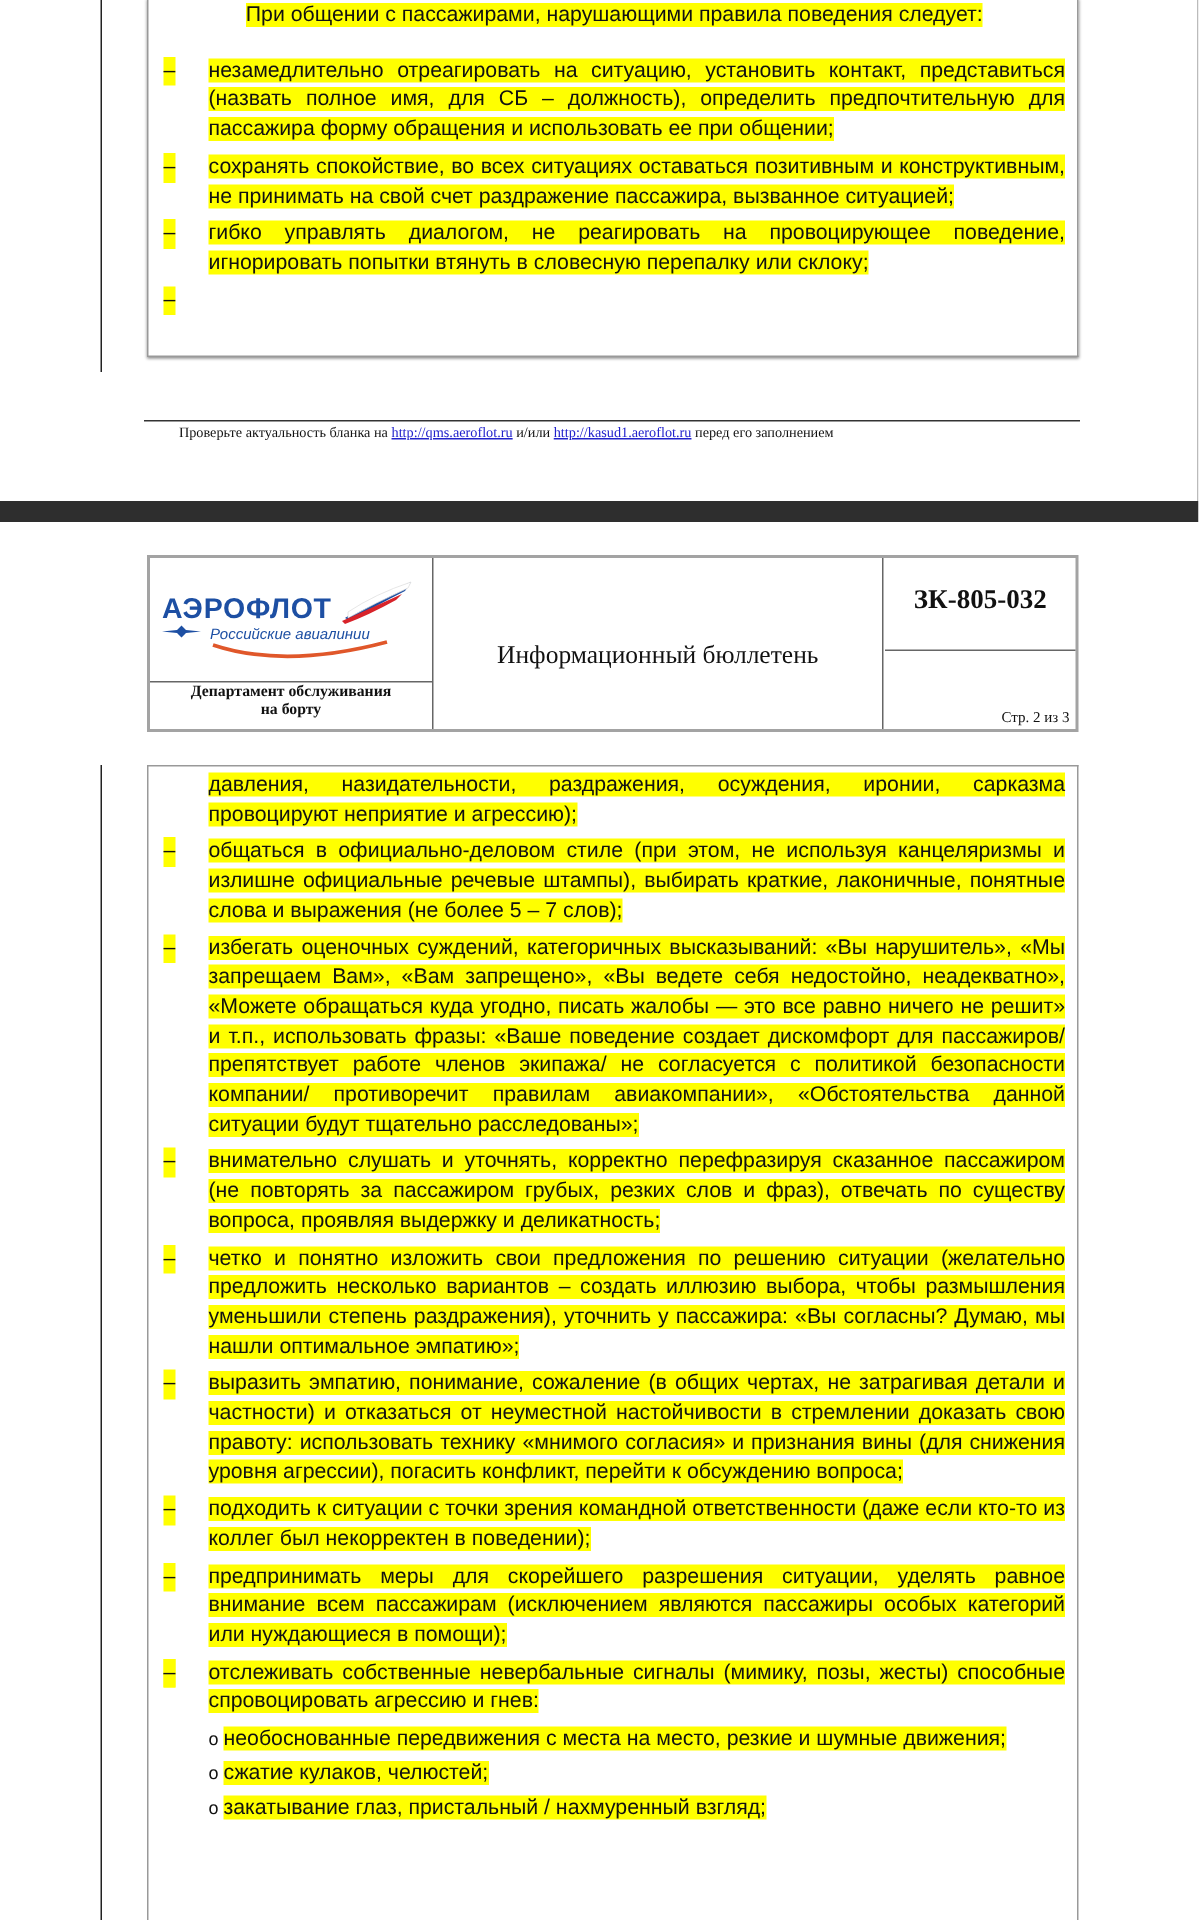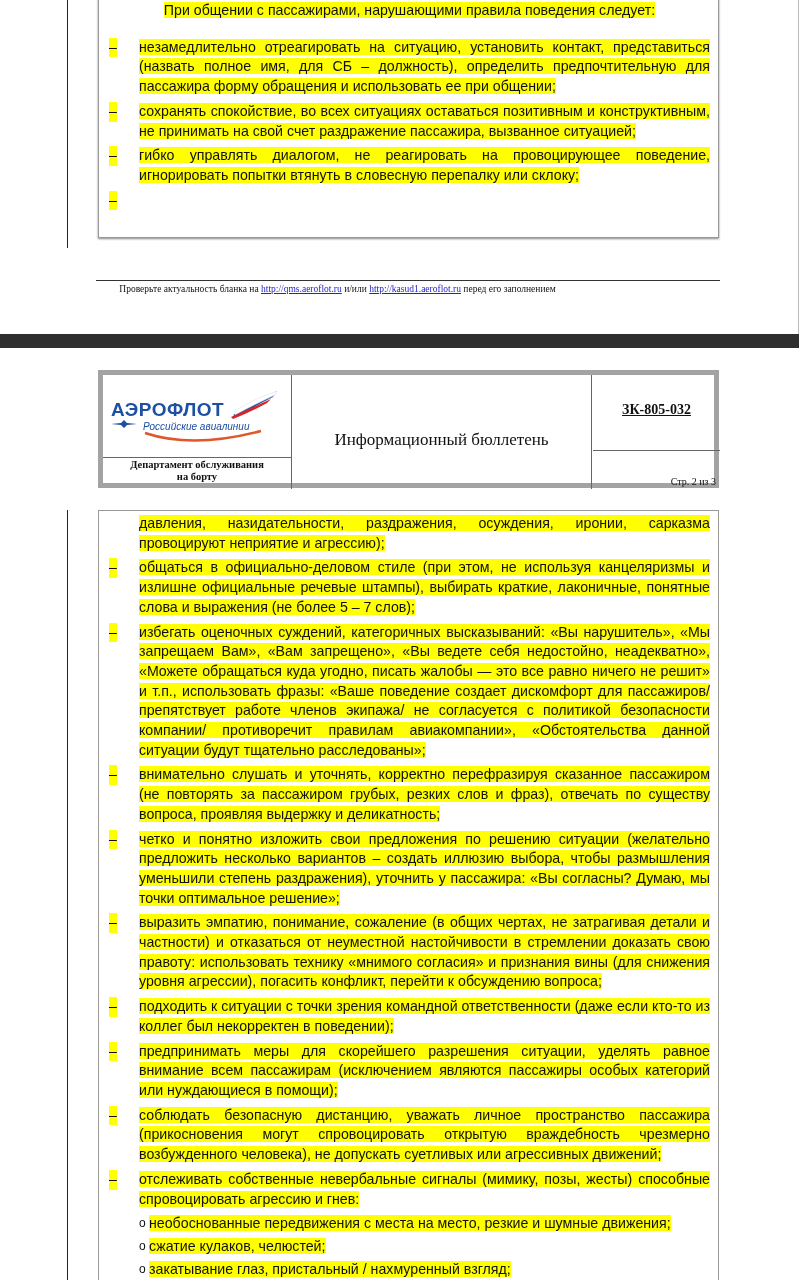--- a/index.html
+++ b/index.html
@@ -20,30 +20,30 @@
   .item { position:relative; padding-left:30px; margin-bottom:5px; text-align:justify; }
   .item .dash { position:absolute; left:0; top:0; }
   .item .txt { }
   .sub { position:relative; padding-left:40px; margin-left:0; margin-bottom:3px; }
   .sub .bul { position:absolute; left:30px; top:0; font-size:12px; }
   .footer-rule { position:absolute; left:96px; top:280px; width:624px; height:1px; background:#333; }
   .footer-text { position:absolute; left:0; top:284px; width:675px; text-align:center;
                  font-family:"Liberation Serif", serif; font-size:9.5px; color:#111; }
   .footer-text a { color:#2222cc; text-decoration:underline; }
   
-  .hdr { position:absolute; left:98px; top:22px; width:621px; height:118px; border:5px solid #a3a3a3; box-sizing:border-box;
+  .hdr { position:absolute; left:98px; top:22px; width:621px; height:118px; border:2px solid #a3a3a3; box-sizing:border-box;
          font-family:"Liberation Serif", serif; }
   .hdr .c1 { position:absolute; left:0; top:0; width:188px; height:114px; border-right:1px solid #666; }
   .hdr .c1 .logo { position:absolute; left:0; top:0; width:188px; height:82px; border-bottom:1px solid #666; }
   .hdr .c1 .dept { position:absolute; left:0; top:84px; width:188px; text-align:center; font-weight:bold; font-size:10.5px; line-height:12px; }
   .hdr .c2 { position:absolute; left:189px; top:0; width:300px; height:114px; border-right:1px solid #666;
              display:flex; align-items:center; justify-content:center; font-weight:normal; font-size:17px; padding-top:16px; box-sizing:border-box; }
   .hdr .c3 { position:absolute; left:490px; top:0; width:127px; height:114px; }
-  .hdr .c3 .code { position:absolute; left:0; top:0; width:127px; height:76px; border-bottom:1px solid #666;
-                   display:flex; align-items:center; justify-content:center; font-weight:bold; font-size:14px; padding-bottom:6px; box-sizing:border-box;text-decoration:underline; }
+  .hdr .c3 .code { position:absolute; left:0; top:0; width:127px; height:62px; border-bottom:1px solid #666;
+                   display:flex; align-items:center; justify-content:center; font-weight:bold; font-size:18px; padding-bottom:6px; box-sizing:border-box; }
   .hdr .c3 .pg { position:absolute; right:4px; bottom:2px; font-size:10px; }
   .logo-text { position:absolute; left:8px; top:24px; font-family:"Liberation Sans", sans-serif; font-weight:bold;
                font-size:19px; letter-spacing:0.5px; color:#1d4fa3; }
   .logo-sub { position:absolute; left:40px; top:46px; font-family:"Liberation Sans", sans-serif; font-style:italic;
               font-size:10px; color:#1d4fa3; }
   .watermark-a { position:absolute; left:160px; top:530px; width:440px; height:480px; pointer-events:none; opacity:0.18; }
   .wm-text { position:absolute; color:#e06070; opacity:0.35; font-family:"Liberation Serif", serif; font-size:26px;
              white-space:nowrap; transform-origin:left top; pointer-events:none; }
 </style>
 </head>
@@ -107,24 +107,24 @@
   </svg>
   <div class="wm-text" style="left:110px;top:930px;transform:rotate(-55deg);">Для ознакомления</div>
   <div class="wm-text" style="left:420px;top:920px;transform:rotate(-55deg);">Для ознакомления ПРО</div>
 
   <div class="textbox">
     <div class="content" style="padding-top:3px;">
       <div class="item"><span class="txt hl">давления, назидательности, раздражения, осуждения, иронии, сарказма провоцируют неприятие и агрессию);</span></div>
       <div class="item"><span class="dash hl">–</span><span class="txt hl">общаться в официально-деловом стиле (при этом, не используя канцеляризмы и излишне официальные речевые штампы), выбирать краткие, лаконичные, понятные слова и выражения (не более 5 – 7 слов);</span></div>
       <div class="item"><span class="dash hl">–</span><span class="txt hl">избегать оценочных суждений, категоричных высказываний: «Вы нарушитель», «Мы запрещаем Вам», «Вам запрещено», «Вы ведете себя недостойно, неадекватно», «Можете обращаться куда угодно, писать жалобы — это все равно ничего не решит» и т.п., использовать  фразы: «Ваше поведение создает дискомфорт для пассажиров/ препятствует работе членов экипажа/ не согласуется с политикой безопасности компании/ противоречит правилам авиакомпании», «Обстоятельства данной ситуации будут тщательно расследованы»;</span></div>
       <div class="item"><span class="dash hl">–</span><span class="txt hl">внимательно слушать и уточнять, корректно перефразируя сказанное пассажиром (не повторять за пассажиром грубых, резких слов и фраз), отвечать по существу вопроса, проявляя выдержку и деликатность;</span></div>
-      <div class="item"><span class="dash hl">–</span><span class="txt hl">четко и понятно изложить свои предложения по решению ситуации (желательно предложить несколько вариантов – создать иллюзию выбора, чтобы размышления уменьшили степень раздражения), уточнить у пассажира: «Вы согласны? Думаю, мы точки оптимальное решение»;</span></div>
+      <div class="item"><span class="dash hl">–</span><span class="txt hl">четко и понятно изложить свои предложения по решению ситуации (желательно предложить несколько вариантов – создать иллюзию выбора, чтобы размышления уменьшили степень раздражения), уточнить у пассажира: «Вы согласны? Думаю, мы нашли оптимальное эмпатию»;</span></div>
       <div class="item"><span class="dash hl">–</span><span class="txt hl">выразить эмпатию, понимание, сожаление (в общих чертах, не затрагивая детали и частности) и отказаться от неуместной настойчивости в стремлении доказать свою правоту: использовать технику «мнимого согласия» и признания вины (для снижения уровня агрессии), погасить конфликт, перейти к обсуждению вопроса;</span></div>
       <div class="item"><span class="dash hl">–</span><span class="txt hl">подходить к ситуации с точки зрения командной ответственности (даже если кто-то из коллег был некорректен в поведении);</span></div>
       <div class="item"><span class="dash hl">–</span><span class="txt hl">предпринимать меры для скорейшего разрешения ситуации, уделять равное внимание всем пассажирам (исключением являются пассажиры особых категорий или нуждающиеся в помощи);</span></div>
-      <div class="item"><span class="dash hl">–</span><span class="txt hl">соблюдать безопасную дистанцию, уважать личное пространство пассажира (прикосновения могут спровоцировать открытую враждебность чрезмерно возбужденного человека), не допускать суетливых или агрессивных движений;</span></div>
+      <div class="item"><span class="dash hl">–</span></div>
       <div class="item"><span class="dash hl">–</span><span class="txt hl">отслеживать собственные невербальные сигналы (мимику, позы, жесты) способные спровоцировать агрессию и гнев:</span></div>
       <div class="sub"><span class="bul">o</span><span class="hl">необоснованные передвижения с места на место, резкие и шумные движения;</span></div>
       <div class="sub"><span class="bul">o</span><span class="hl">сжатие кулаков, челюстей;</span></div>
       <div class="sub"><span class="bul">o</span><span class="hl">закатывание глаз, пристальный / нахмуренный взгляд;</span></div>
     </div>
   </div>
 </div>
 
 </body></html>

